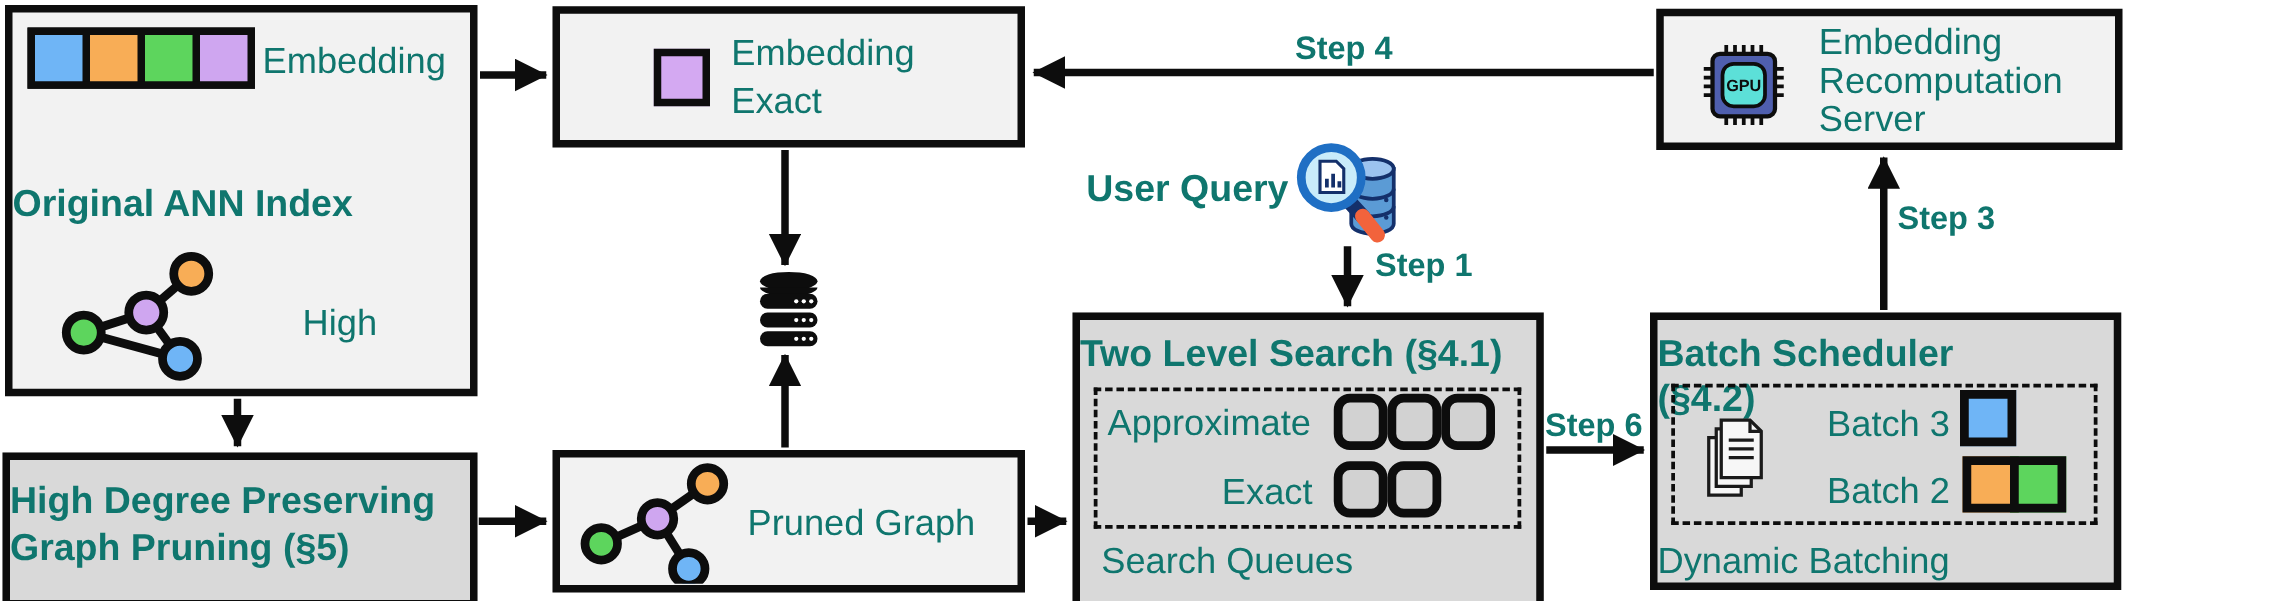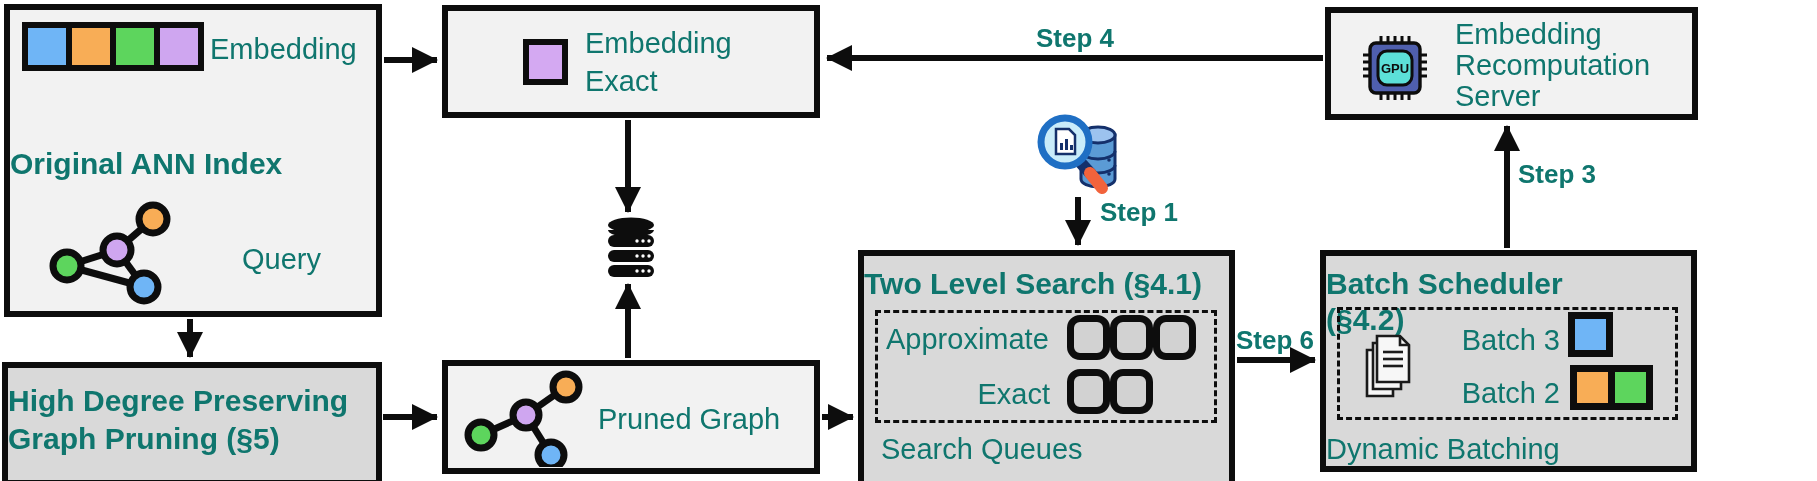--- a/index.html
+++ b/index.html
@@ -64,21 +64,21 @@
         <line x1="77" y1="57" x2="104" y2="94"></line>
         <line x1="27" y1="73" x2="104" y2="94"></line>
       </g>
       <g stroke="#0d0d0d" stroke-width="7">
         <circle cx="113" cy="26" r="14" fill="#f8ad56"></circle>
         <circle cx="77" cy="57" r="14" fill="#cfa6f0"></circle>
         <circle cx="27" cy="73" r="14" fill="#5dd55d"></circle>
         <circle cx="104" cy="94" r="14" fill="#6fb5f6"></circle>
       </g>
     </svg>
-    <div class="abs t29" style="left:232px;top:232px;">Query</div>
+    <div class="abs t29" style="left:232px;top:232px;">High</div>
   </div>
 
   <div class="box dark" style="left:2px;top:362px;width:380px;height:124px;">
     <div class="abs t30 bold center" style="left:0;top:14px;width:368px;line-height:38px;">
       <div>High Degree Preserving</div>
       <div>Graph Pruning (§5)</div>
     </div>
   </div>
 
   <div class="box light" style="left:442px;top:5px;width:378px;height:113px;">
@@ -120,20 +120,21 @@
       <g stroke="#0d0d0d" stroke-width="7">
         <circle cx="110" cy="20" r="13" fill="#f8ad56"></circle>
         <circle cx="70" cy="48" r="13" fill="#cfa6f0"></circle>
         <circle cx="25" cy="68" r="13" fill="#5dd55d"></circle>
         <circle cx="95" cy="88" r="13" fill="#6fb5f6"></circle>
       </g>
     </svg>
     <div class="abs t29 center" style="left:150px;top:36px;width:200px;">Pruned Graph</div>
   </div>
 
+  <div class="abs t30 bold" style="left:869px;top:134px;">User Query</div>
   <svg class="abs" style="left:1036px;top:110px;" width="86" height="90" viewBox="0 0 86 90">
 
     <g stroke="#14306b" stroke-width="3" fill="#5b9bd5">
       <path d="M45 25 h34 v44 a17 8 0 0 1 -34 0 z"></path>
       <path d="M45 55 a17 8 0 0 0 34 0" fill="none"></path>
       <path d="M45 41 a17 8 0 0 0 34 0" fill="none"></path>
       <ellipse cx="62" cy="25" rx="17" ry="8" fill="#9cc3ef"></ellipse>
     </g>
     <circle cx="73" cy="50" r="1.8" fill="#14306b"></circle>
     <circle cx="73" cy="64" r="1.8" fill="#14306b"></circle>

